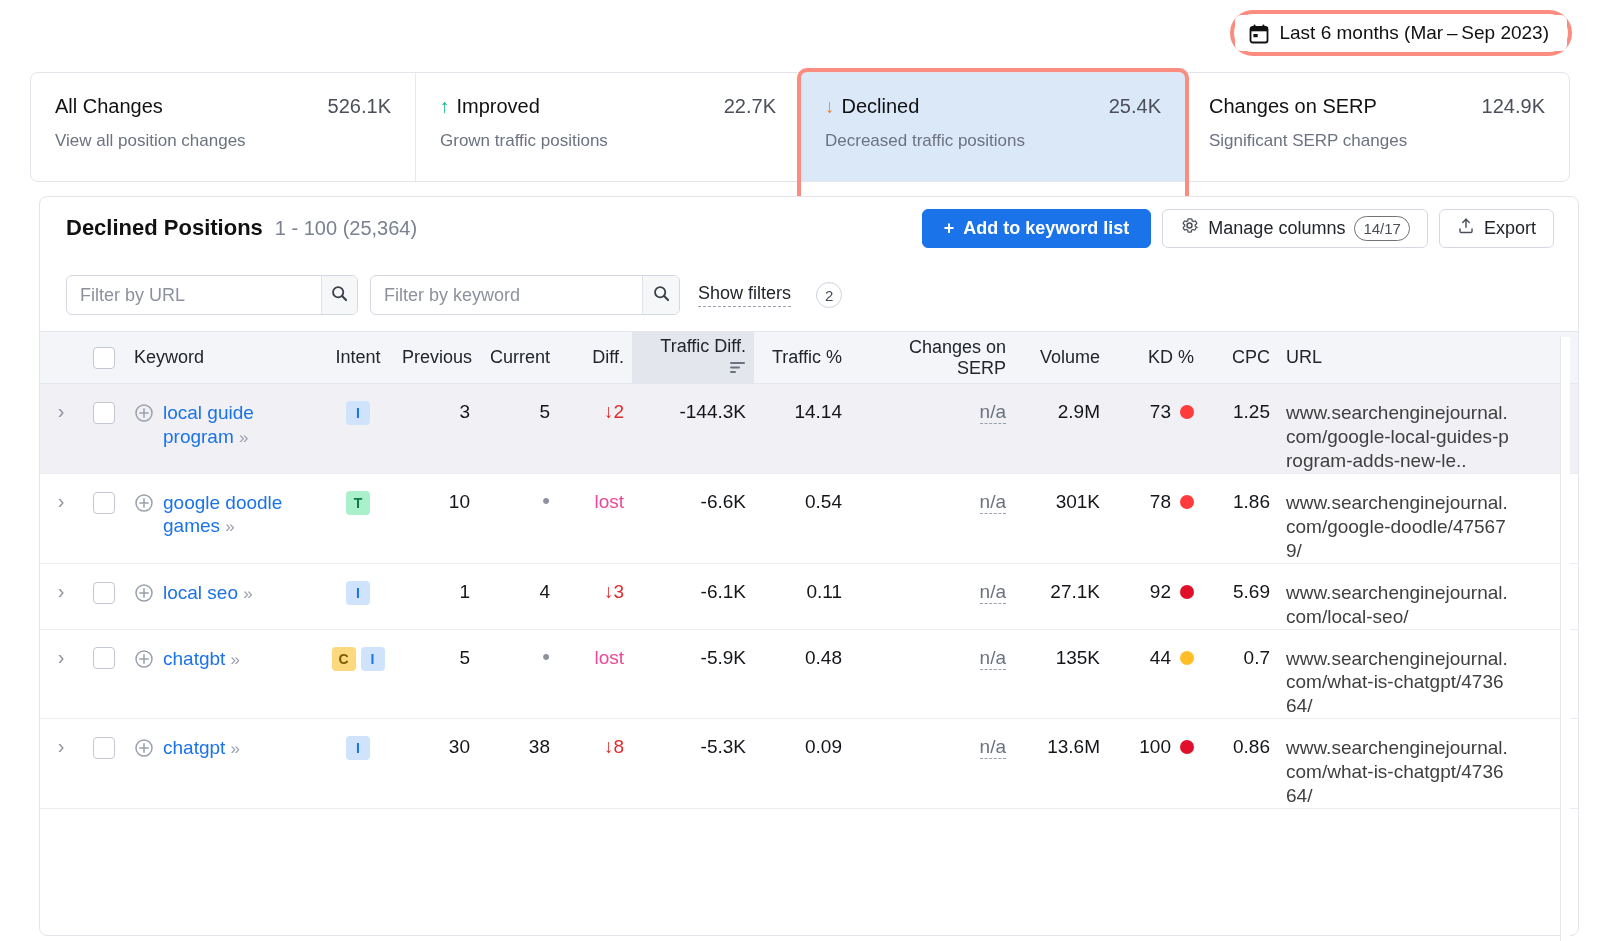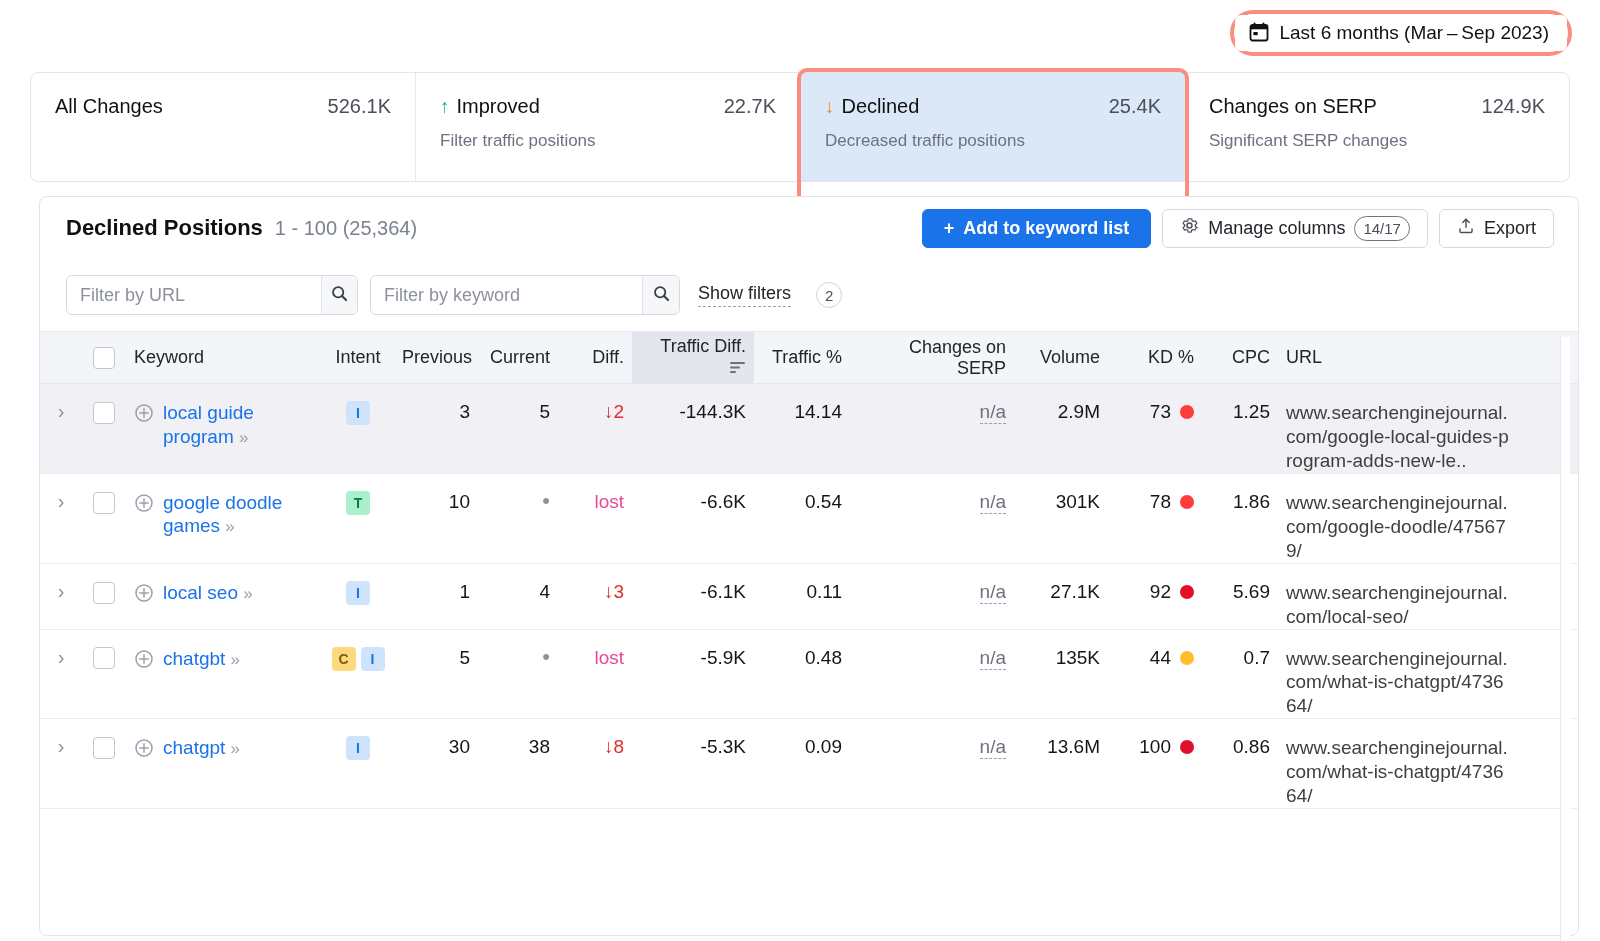--- a/index.html
+++ b/index.html
@@ -11,21 +11,21 @@
     overflow: hidden;
   }
   .page { position: relative; width: 1600px; height: 941px; background: #fff; }
 
   
   .daterange-wrap {
     position: absolute; top: 10px; right: 28px;
     display: flex; align-items: center;
   }
   .daterange {
-    display: flex; align-items: flex-start; gap: 10px;
+    display: flex; align-items: flex-end; gap: 10px;
     padding: 7px 18px 7px 14px;
     border-radius: 6px;
     background: #fff;
     font-size: 19px; color: #111;
     white-space: nowrap;
   }
   .hl-ring {
     border: 4px solid #fb8d80;
     border-radius: 28px;
     padding: 1px;
@@ -262,31 +262,32 @@
 
   <div class="cards">
 
     <div class="card">
       <div class="card-top">
         <div class="card-title">
           <span>All Changes</span>
         </div>
         <div class="card-value">526.1K</div>
       </div>
+      <div class="card-sub">View all position changes</div>
     </div>
 
     <div class="card">
       <div class="card-top">
         <div class="card-title">
           <span class="arrow-up">↑</span>
           <span>Improved</span>
         </div>
         <div class="card-value">22.7K</div>
       </div>
-      <div class="card-sub">Filter traffic positions</div>
+      <div class="card-sub">Grown traffic positions</div>
     </div>
 
     <div class="card selected">
       <div class="card-ring"></div>
       <div class="card-top">
         <div class="card-title">
           <span class="arrow-down">↓</span>
           <span>Declined</span>
         </div>
         <div class="card-value">25.4K</div>

